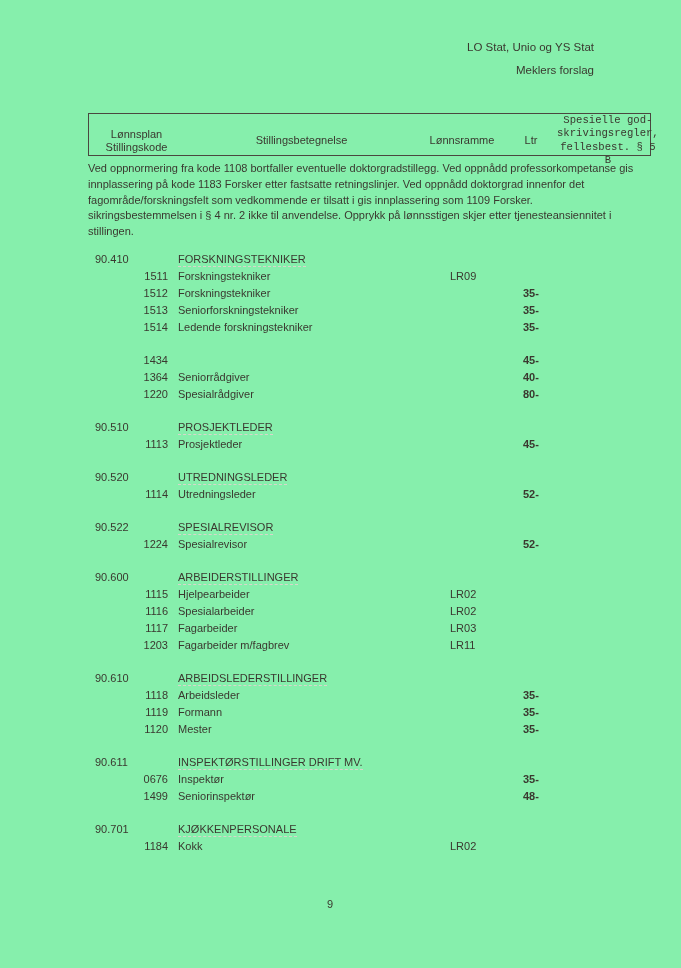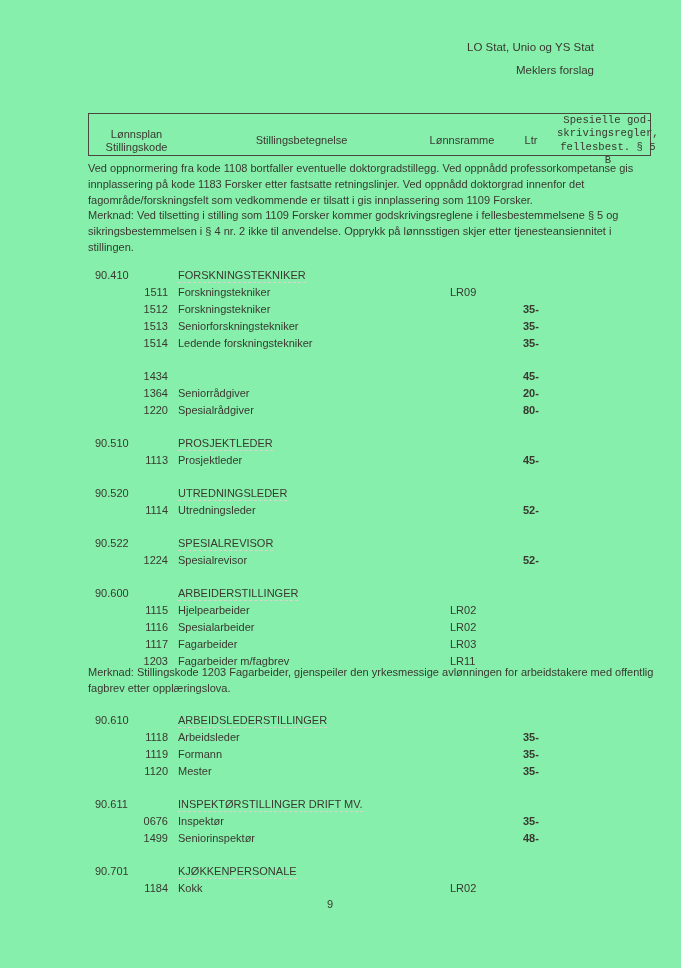--- a/index.html
+++ b/index.html
@@ -99,21 +99,20 @@
         <div>Spesielle god-</div>
         <div>skrivingsregler,</div>
         <div>fellesbest. § 5 B</div>
       </div>
     </div>
 
     <div class="intro" id="intro">
         <div class="text-line">Ved oppnormering fra kode 1108 bortfaller eventuelle doktorgradstillegg. Ved oppnådd professorkompetanse gis</div>
         <div class="text-line">innplassering på kode 1183 Forsker etter fastsatte retningslinjer. Ved oppnådd doktorgrad innenfor det</div>
         <div class="text-line">fagområde/forskningsfelt som vedkommende er tilsatt i gis innplassering som 1109 Forsker.</div>
-        <div class="text-line">Merknad: Ved tilsetting i stilling som 1109 Forsker kommer godskrivingsreglene i fellesbestemmelsene § 5 og</div>
         <div class="text-line">sikringsbestemmelsen i § 4 nr. 2 ikke til anvendelse. Opprykk på lønnsstigen skjer etter tjenesteansiennitet i</div>
         <div class="text-line">stillingen.</div>
       </div>
 
     <div id="blocks">
         <div class="section">
           <div class="row">
             <div class="sec-code">90.410</div>
             <div class="title-cell"><span class="section-name-text">FORSKNINGSTEKNIKER</span></div>
           </div>
@@ -145,21 +144,21 @@
         <div class="section">
           <div class="row">
             <div class="code-cell">1434</div>
             <div class="lr-cell"></div>
             <div class="ltr-cell">45-</div>
           </div>
           <div class="row">
             <div class="code-cell">1364</div>
             <div class="title-cell">Seniorrådgiver</div>
             <div class="lr-cell"></div>
-            <div class="ltr-cell">20-</div>
+            <div class="ltr-cell">40-</div>
           </div>
           <div class="row">
             <div class="code-cell">1220</div>
             <div class="title-cell">Spesialrådgiver</div>
             <div class="lr-cell"></div>
             <div class="ltr-cell">80-</div>
           </div>
         </div>
         <div class="section">
           <div class="row">
@@ -220,24 +219,20 @@
             <div class="lr-cell">LR03</div>
             <div class="ltr-cell"></div>
           </div>
           <div class="row">
             <div class="code-cell">1203</div>
             <div class="title-cell">Fagarbeider m/fagbrev</div>
             <div class="lr-cell">LR11</div>
             <div class="ltr-cell"></div>
           </div>
         </div>
-        <div class="note-paragraph">
-          <div class="text-line">Merknad: Stillingskode 1203 Fagarbeider, gjenspeiler den yrkesmessige avlønningen for arbeidstakere med offentlig</div>
-          <div class="text-line">fagbrev etter opplæringslova.</div>
-        </div>
         <div class="section">
           <div class="row">
             <div class="sec-code">90.610</div>
             <div class="title-cell"><span class="section-name-text">ARBEIDSLEDERSTILLINGER</span></div>
           </div>
           <div class="row">
             <div class="code-cell">1118</div>
             <div class="title-cell">Arbeidsleder</div>
             <div class="lr-cell"></div>
             <div class="ltr-cell">35-</div>

